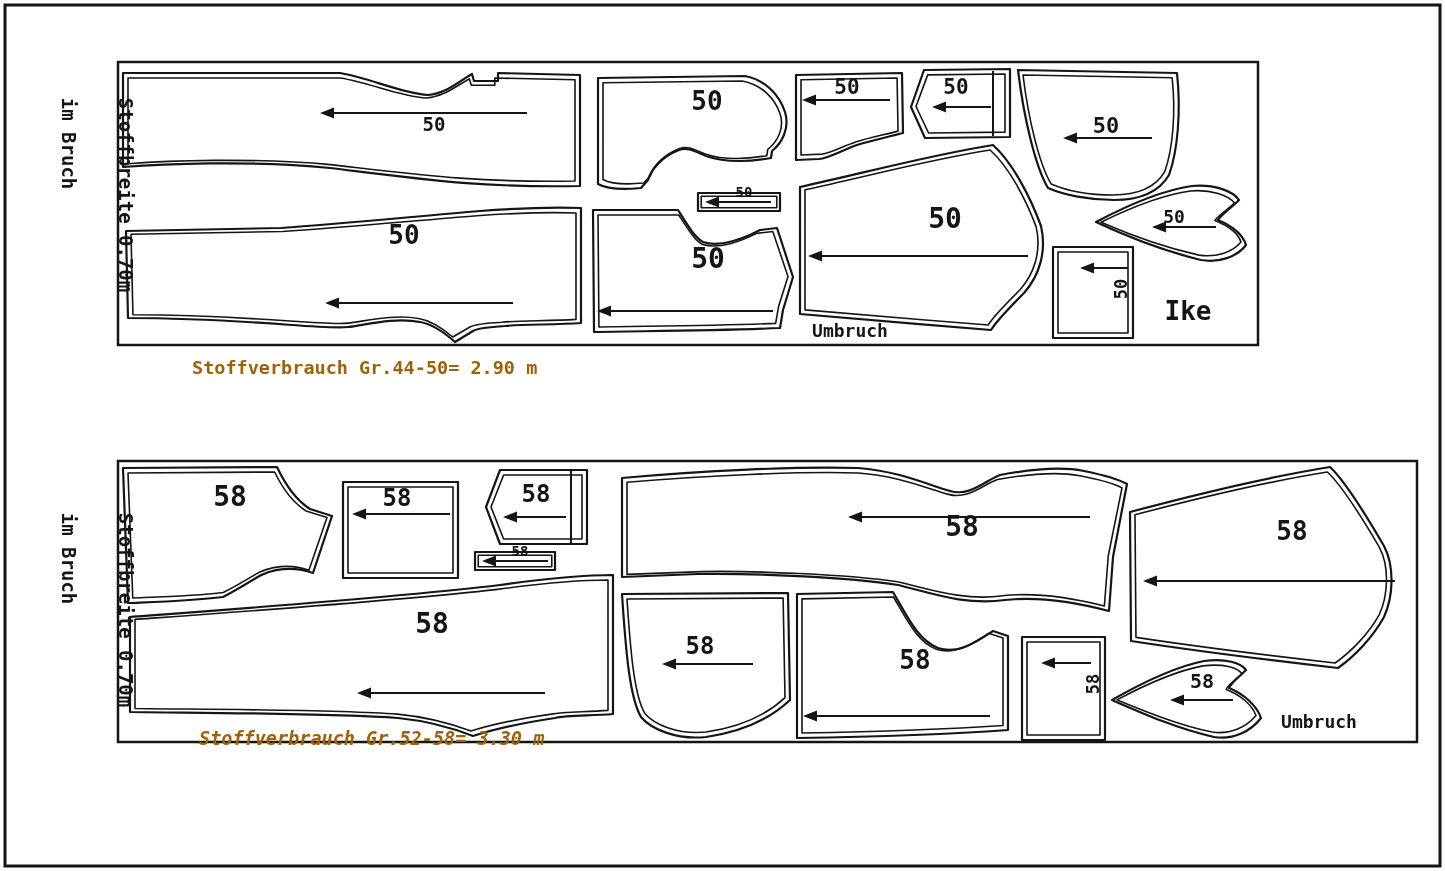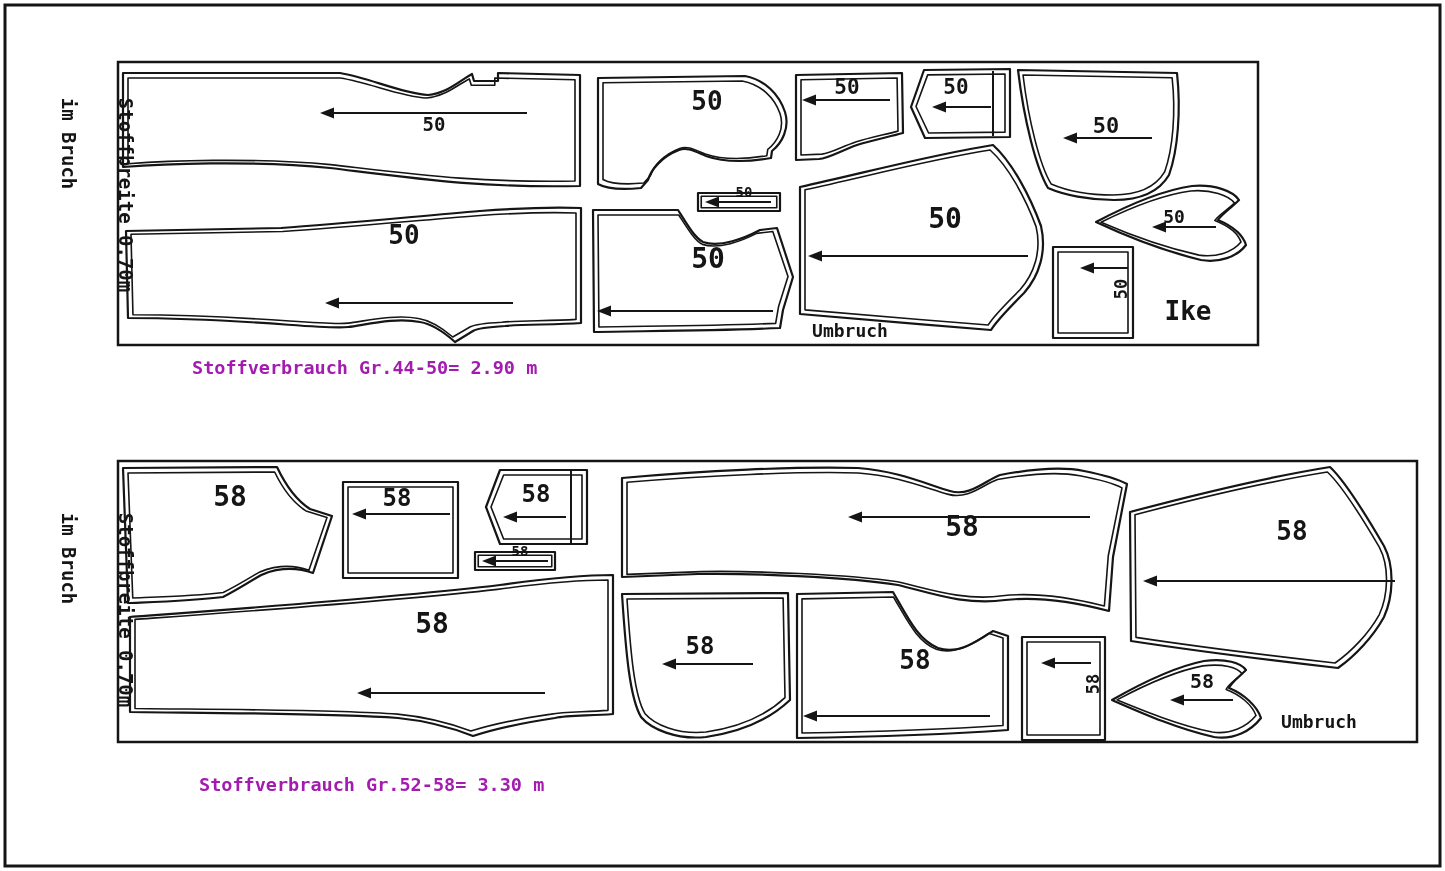--- a/index.html
+++ b/index.html
@@ -4,24 +4,24 @@
 <title>Schnittmuster Zuschneideplan</title>
 <style>
   html,body{margin:0;padding:0;background:#ffffff;}
   .stage{
     position:relative;width:1445px;height:871px;background:#ffffff;
     font-family:"DejaVu Sans Mono","Liberation Mono",monospace;color:#151515;overflow:hidden;
   }
   .stage svg{position:absolute;left:0;top:0;}
   .usage{
     position:absolute;font-size:18.5px;font-weight:bold;letter-spacing:0;
-    white-space:pre;color:#a21caf;
+    white-space:pre;color:#a16207;
   }
   .usage.top{left:192px;top:357px;}
-  .usage.bottom{left:199px;top:774px;}
+  .usage.bottom{left:199px;top:728px;font-style:italic;}
   .side-label-wrap{position:absolute;width:0;height:0;}
   .side-label-wrap.top{left:97px;top:195px;}
   .side-label-wrap.bottom{left:97px;top:610px;}
   .side-label{
     position:absolute;transform:translate(-50%,-50%) rotate(90deg);
     font-size:19px;font-weight:bold;line-height:19px;white-space:pre;color:#151515;text-align:left;
   }
 </style>
 </head>
 <body>

